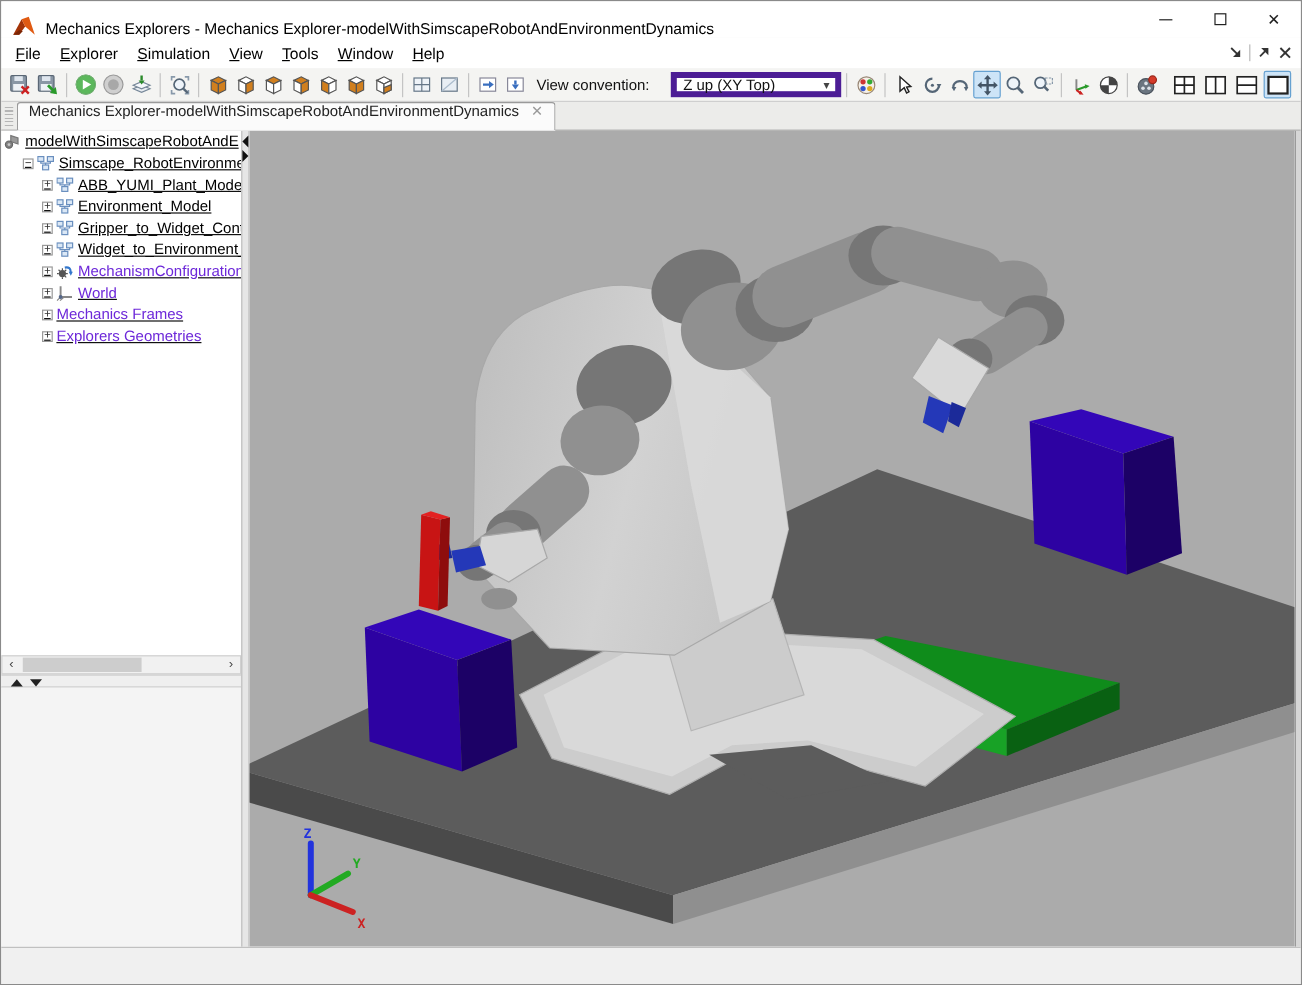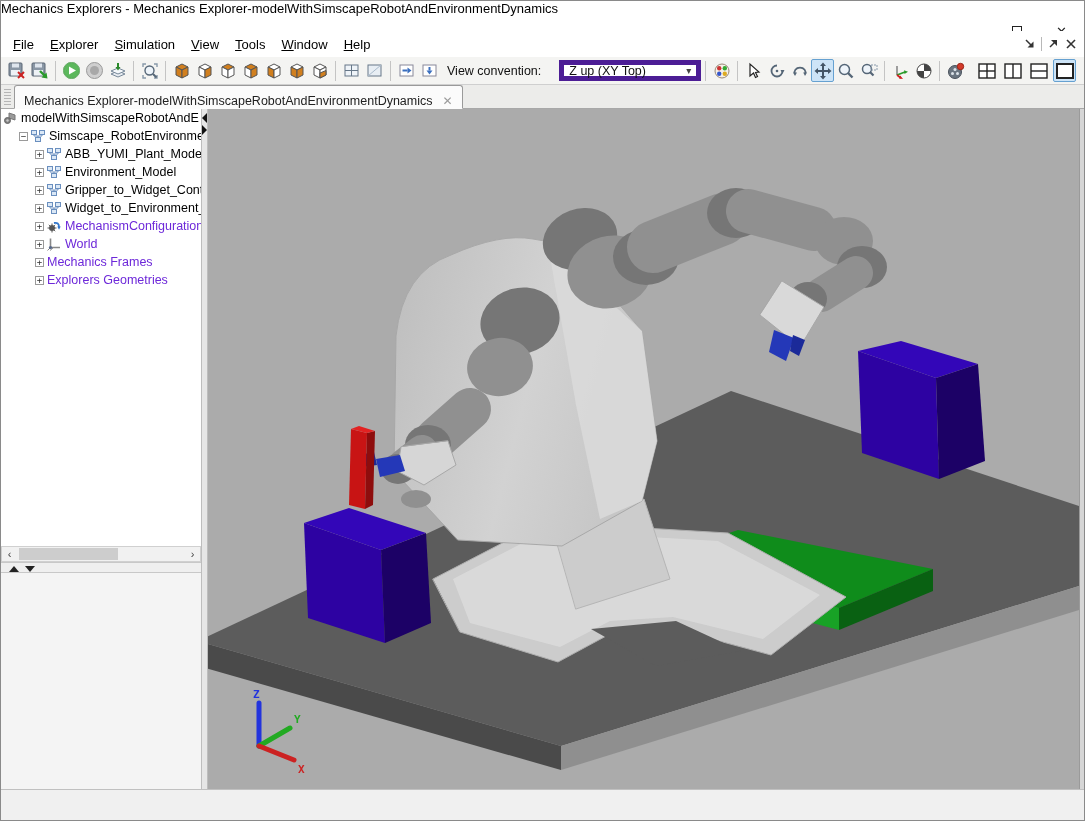--- a/index.html
+++ b/index.html
@@ -2,21 +2,21 @@
 <html><head>
 <meta charset="utf-8">
 <style>
   * { margin:0; padding:0; box-sizing:border-box; }
   body { font-family:"Liberation Sans", sans-serif; background:#e0e0e0; }
   .window { position:relative; width:1085px; height:821px; background:#f0f0f0;
             border:1px solid #8a8a8a; overflow:hidden; font-size:13px; color:#111; }
 
   
   .titlebar { position:absolute; top:0; left:0; right:0; height:30px; background:#fff;
-              display:flex; align-items:flex-start;flex-direction:column; }
+              display:flex; align-items:flex-end; }
   .titlebar .logo { margin:0 8px 0 9px; width:20px; height:18px; }
   .title-text { font-size:13px; color:#000; white-space:nowrap; }
   .wincontrols { margin-left:auto; display:flex; height:30px; }
   .wbtn { width:45px; height:30px; display:flex; align-items:center; justify-content:center; }
   .glyph-min { width:11px; height:1px; background:#222; display:block; }
   .glyph-max { width:10px; height:10px; border:1px solid #222; display:block; }
   .glyph-close { font-size:13px; color:#222; }
 
   
   .menubar { position:absolute; top:30px; left:0; right:0; height:26px; background:#fff;
@@ -38,29 +38,29 @@
            background:#fff; padding:0 5px; font-size:12.5px; flex:0 0 auto; }
   .combo .chev { margin-left:auto; font-size:10px; color:#444; }
   .tb-right { margin-left:auto; display:flex; align-items:center; gap:3px; padding-right:4px; }
 
   
   .tabbar { position:absolute; top:84px; left:0; right:0; height:24px; background:#ececea;
             border-bottom:1px solid #a8a8a8; display:flex; align-items:flex-end; }
   .tabgrip { width:7px; height:16px; margin:0 3px 3px 3px;
              background:repeating-linear-gradient(to bottom,#b5b5b5 0 1px,transparent 1px 3px); }
   .tab { height:24px; margin-bottom:-1px; background:#fbfbfb; border:1px solid #9a9a9a; border-bottom:1px solid #fbfbfb;
-         border-radius:3px 3px 0 0; display:flex; align-items:flex-end; gap:10px; padding:0 9px; z-index:2; }
+         border-radius:3px 3px 0 0; display:flex; align-items:flex-start; gap:10px; padding:0 9px; z-index:2; }
   .tab-label { font-size:12.5px; color:#222; white-space:nowrap; }
   .tab-close { color:#9a9a9a; font-size:12px; }
 
   
   .content { position:absolute; top:108px; left:0; width:1085px; height:680px; }
   .treepanel { position:absolute; left:0; top:0; width:200px; height:680px; background:#f2f2f2; }
   .tree { position:absolute; top:0; left:0; right:0; height:437px; background:#fff; overflow:hidden; }
-  .tree-row { display:flex; align-items:center; height:18px; white-space:nowrap; }
+  .tree-row { display:flex; align-items:center; height:18px; white-space:nowrap;text-decoration:underline; }
   .tree-expander { width:9px; height:9px; border:1px solid #9a9a9a; background:#fff; color:#333;
                    font-size:9px; line-height:7px; text-align:center; margin-right:3px; flex:0 0 auto;
                    font-family:"DejaVu Sans Mono", monospace; }
   .tree-icon { width:15px; height:14px; margin-right:3px; flex:0 0 auto; }
   .tree-label { font-size:12.5px; color:#000; }
   .tree-row.muted .tree-label { color:#6d28d9; }
   .hscroll { position:absolute; top:437px; left:0; right:0; height:16px; background:#f1f1f1;
              border:1px solid #d0d0d0; display:flex; align-items:center; }
   .hs-arrow { width:15px; text-align:center; font-size:11px; color:#444; line-height:14px; }
   .hs-track { position:relative; flex:1; height:14px; }

